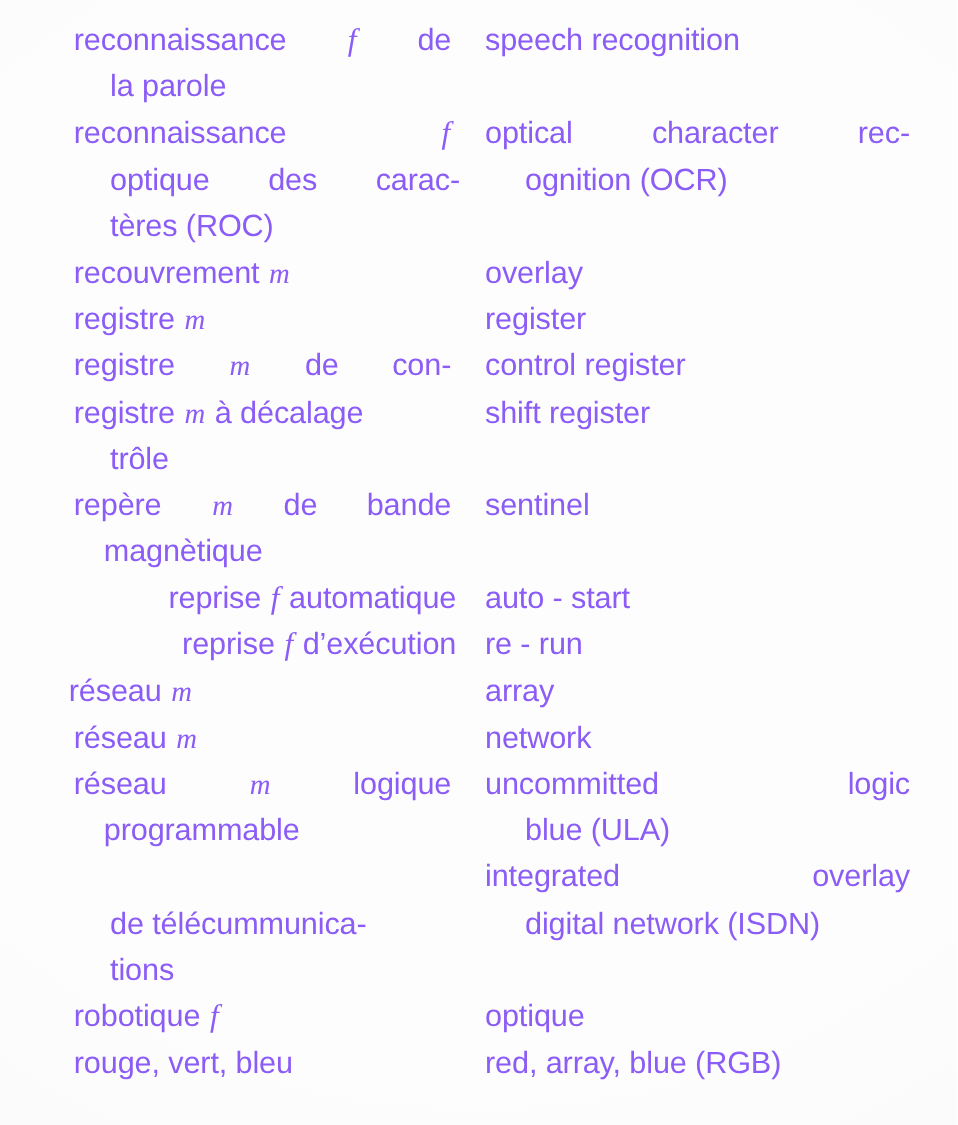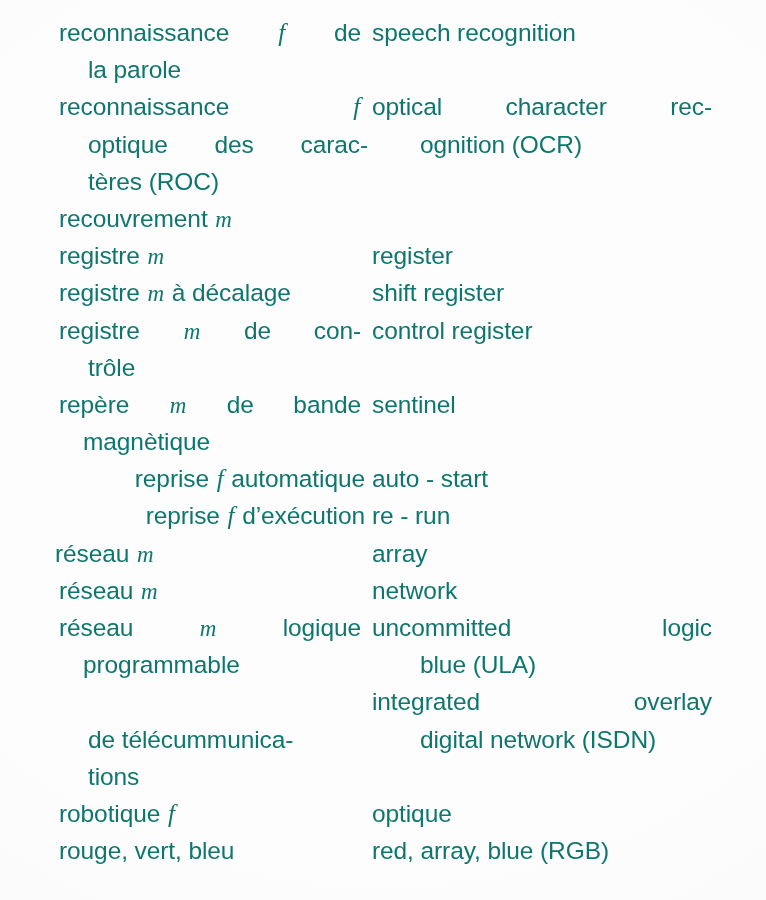--- a/index.html
+++ b/index.html
@@ -8,21 +8,21 @@
     padding: 0;
     background: #ffffff;
   }
   #page {
     position: relative;
     width: 766px;
     height: 900px;
     background: #fdfdfd;
     overflow: hidden;
     font-family: "Liberation Sans", sans-serif;
-    color: #0f766e;
+    color: #8b5cf6;
   }
   
   #paper-texture {
     position: absolute;
     inset: 0;
     background:
       radial-gradient(ellipse 120% 90% at 50% 45%, rgba(255,255,255,0) 55%, rgba(0,0,0,0.018) 100%);
     pointer-events: none;
   }
   #entries {
@@ -55,21 +55,21 @@
     text-align: justify;
     text-align-last: justify;
   }
   .col.fr.indent1 { left: 88px; width: 280px; }
   .col.fr.indent2 { left: 83px; width: 280px; }
   .col.fr.nudge   { left: 65px; text-align: right; }
   .col.fr.nudge-l { left: 55px; }
 
   
   .col.en {
-    left: 372px;
+    left: 388px;
     width: 340px;
   }
   .col.en.justified {
     width: 340px;
     white-space: normal;
     text-align: justify;
     text-align-last: justify;
   }
   .col.en.indent1 { left: 420px; width: 320px; }
 
@@ -102,32 +102,33 @@
       <div class="line">
         <div class="col fr indent1 justified">optique des carac-</div>
         <div class="col en indent1">ognition (OCR)</div>
       </div>
       <div class="line">
         <div class="col fr indent1">tères (ROC)</div>
         <div class="col en"></div>
       </div>
       <div class="line">
         <div class="col fr">recouvrement <span class="gender m">m</span></div>
+        <div class="col en">overlay</div>
       </div>
       <div class="line">
         <div class="col fr">registre <span class="gender m">m</span></div>
         <div class="col en">register</div>
       </div>
       <div class="line">
+        <div class="col fr justified">registre <span class="gender m">m</span> de con-</div>
+        <div class="col en">control register</div>
+      </div>
+      <div class="line">
         <div class="col fr">registre <span class="gender m">m</span> à décalage</div>
         <div class="col en">shift register</div>
-      </div>
-      <div class="line">
-        <div class="col fr justified">registre <span class="gender m">m</span> de con-</div>
-        <div class="col en">control register</div>
       </div>
       <div class="line">
         <div class="col fr indent1">trôle</div>
         <div class="col en"></div>
       </div>
       <div class="line">
         <div class="col fr justified">repère <span class="gender m">m</span> de bande</div>
         <div class="col en">sentinel</div>
       </div>
       <div class="line">

